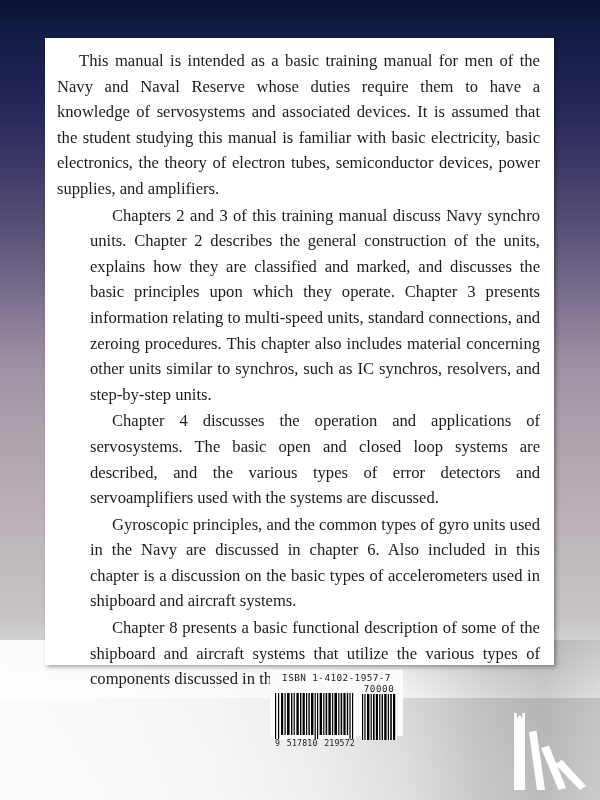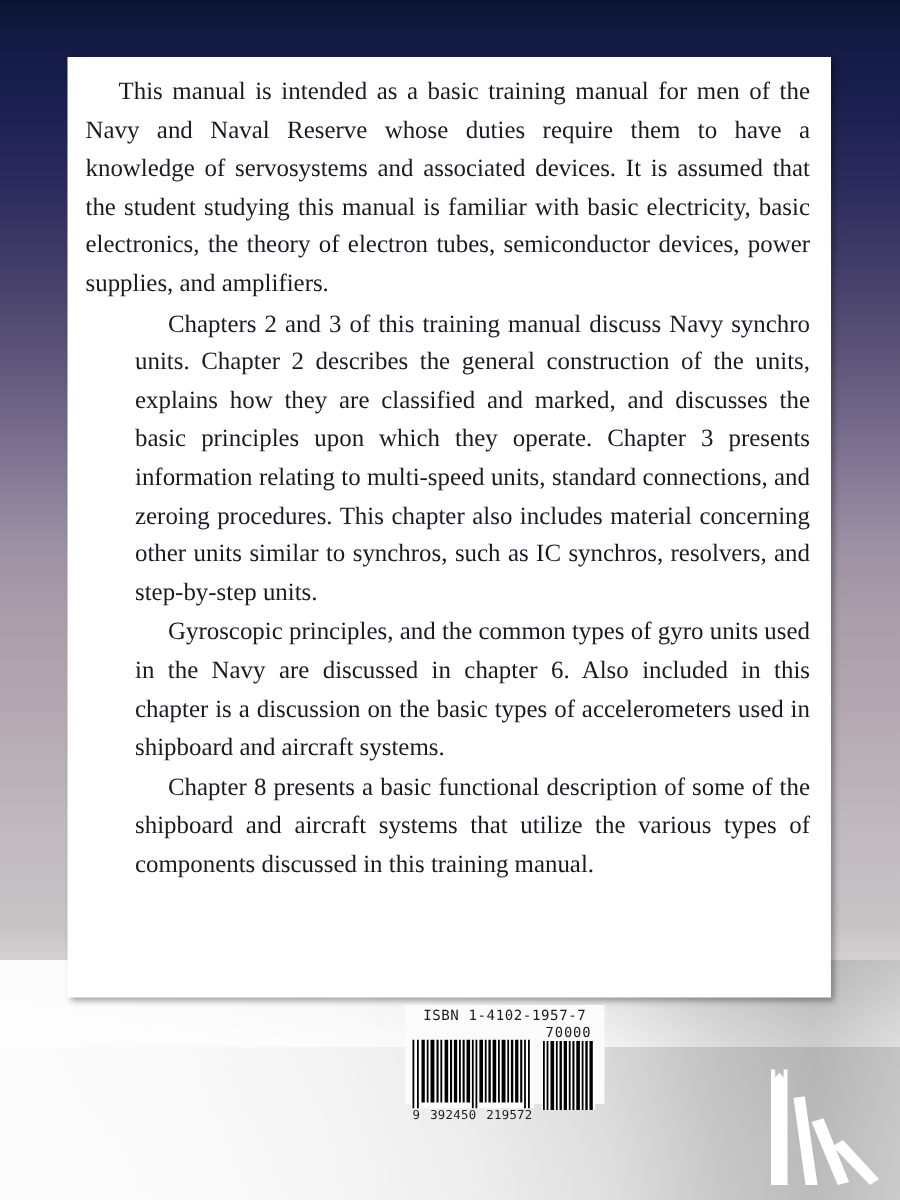--- a/index.html
+++ b/index.html
@@ -177,20 +177,21 @@
 
 <div id="cover">
 
   <div id="bottom-fade"></div>
   <div id="bottom-sheen"></div>
 
   <div id="text-panel">
     <div id="blurb">
       <p>This manual is intended as a basic training manual for men of the Navy and Naval Reserve whose duties require them to have a knowledge of servosystems and associated devices. It is assumed that the student studying this manual is familiar with basic electricity, basic electronics, the theory of electron tubes, semiconductor devices, power supplies, and amplifiers.</p>
       <p>Chapters 2 and 3 of this training manual discuss Navy synchro units. Chapter 2 describes the general construction of the units, explains how they are classified and marked, and discusses the basic principles upon which they operate. Chapter 3 presents information relating to multi-speed units, standard connections, and zeroing procedures. This chapter also includes material concerning other units similar to synchros, such as IC synchros, resolvers, and step-by-step units.</p>
+      <p>Chapter 4 discusses the operation and applications of servosystems. The basic open and closed loop systems are described, and the various types of error detectors and servoamplifiers used with the systems are discussed.</p>
       <p>Gyroscopic principles, and the common types of gyro units used in the Navy are discussed in chapter 6. Also included in this chapter is a discussion on the basic types of accelerometers used in shipboard and aircraft systems.</p>
       <p>Chapter 8 presents a basic functional description of some of the shipboard and aircraft systems that utilize the various types of components discussed in this training manual.</p>
     </div>
   </div>
 
   <div id="barcode-block">
     <div id="isbn-text">ISBN 1-4102-1957-7</div>
     <div id="barcode-row">
       <div id="ean-group">
         <div id="addon-spacer"></div>
@@ -221,21 +222,21 @@
             <rect x="64.2" y="0" width="1.2" height="42"></rect>
             <rect x="66.6" y="0" width="1.6" height="42"></rect>
             <rect x="69.4" y="0" width="2.2" height="42"></rect>
             <rect x="72.8" y="0" width="1.4" height="42"></rect>
             <rect x="75.4" y="0" width="1.2" height="46"></rect>
             <rect x="78" y="0" width="1.2" height="46"></rect>
           </g>
         </svg>
         <div id="ean-digits">
           <span>9</span>
-          <span>392450</span>
+          <span>517810</span>
           <span>219572</span>
         </div>
       </div>
 
       <div id="addon-group">
         <div id="addon-digits">70000</div>
         <svg class="bars" width="36" height="46" viewBox="0 0 36 46">
           <rect x="0" y="0" width="36" height="46" fill="#ffffff"></rect>
           <g fill="#000000">
             <rect x="1" y="0" width="1.2" height="46"></rect>

